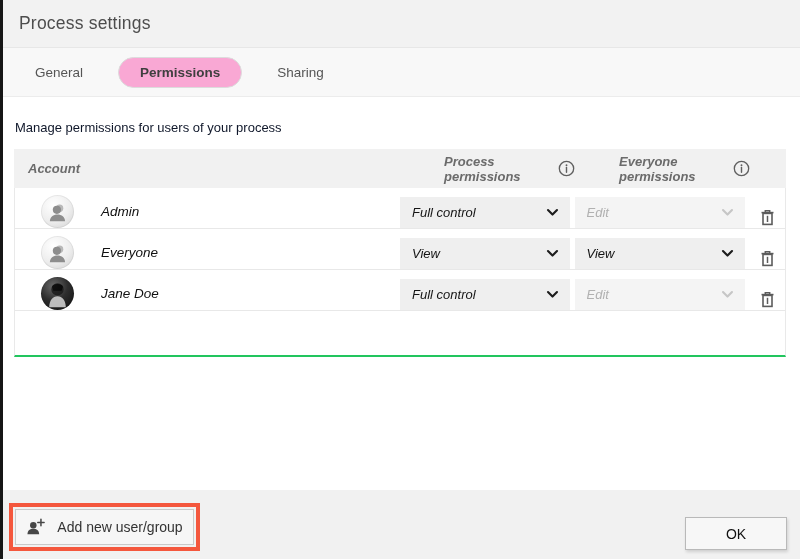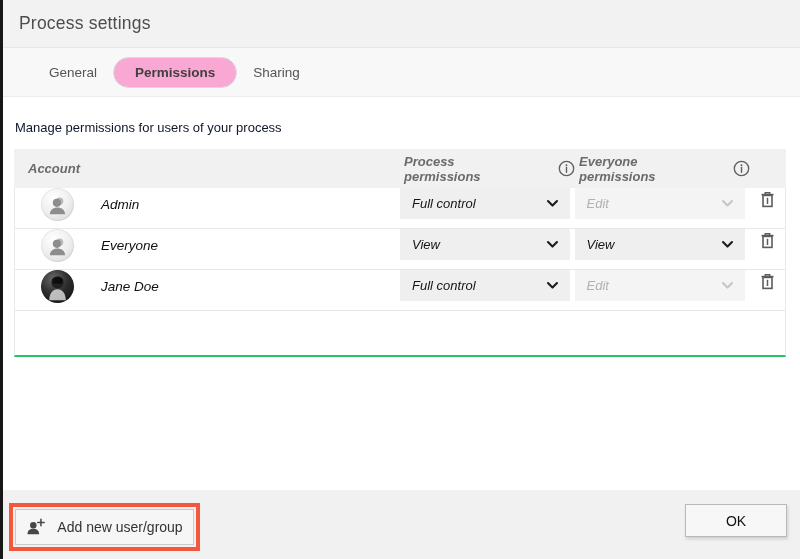--- a/index.html
+++ b/index.html
@@ -19,56 +19,56 @@
     overflow:hidden;
     display:flex;flex-direction:column;
   }
   .edge-strip{position:absolute;left:0;top:0;width:3px;height:559px;background:#161616;z-index:50;}
 
   
   .titlebar{height:48px;background:var(--header_bg);display:flex;align-items:center;padding-left:19px;border-bottom:1px solid #e7e7e7;flex:0 0 auto;}
   .titlebar h1{font-size:17.5px;font-weight:normal;color:#4d4d4d;letter-spacing:.2px;}
 
   
-  .tabbar{height:49px;background:var(--tabbar_bg);display:flex;align-items:center;padding-left:49px;column-gap:16px;border-bottom:1px solid #ececec;flex:0 0 auto;}
+  .tabbar{height:49px;background:var(--tabbar_bg);display:flex;align-items:center;padding-left:35px;column-gap:35px;border-bottom:1px solid #ececec;flex:0 0 auto;}
   .tab{font-size:13.5px;color:#555;cursor:pointer;padding:7px 0;}
   .tab.active{background:#f9a8d4;border:1px solid #dcdcdc;border-radius:17px;padding:7px 21px;font-weight:bold;color:#3f3f3f;}
 
   
   .content{flex:1 1 auto;padding:23px 14px 0 14px;background:#fff;}
   .subtitle{font-size:13px;color:#0f172a;padding-left:1px;}
 
   .table-wrap{margin-top:14px;height:208px;border-left:1px solid #e9e9e9;border-right:1px solid #e9e9e9;border-bottom:2px solid #22c55e;font-style:italic;}
   .thead{height:39px;background:var(--table_header_bg);display:flex;align-items:center;margin:0 -1px;}
   .thead .hlabel{font-size:13px;font-weight:bold;color:#6b6b6b;}
   .col-account{width:386px;display:flex;align-items:center;padding-left:14px;}
   .col-select{width:175px;display:flex;align-items:center;}
   .col-trash{width:36px;display:flex;align-items:center;justify-content:center;}
-  .hgroup{display:flex;align-items:center;gap:27px;padding-left:4px;}
+  .hgroup{display:flex;align-items:center;gap:27px;padding-left:4px;margin-left:40px;}
   .info-icon{width:17px;height:17px;display:inline-flex;flex:0 0 auto;}
 
-  .trow{height:41px;display:flex;align-items:flex-start;border-bottom:1px solid #e8e8e8;background:#fff;}
+  .trow{height:41px;display:flex;align-items:flex-end;border-bottom:1px solid #e8e8e8;background:#fff;}
   .avatar{width:33px;height:33px;border-radius:50%;margin-left:12px;flex:0 0 auto;
     background:radial-gradient(circle at 38% 30%,#ffffff 0%,#ededed 55%,#cfcfcf 100%);
     box-shadow:inset 0 0 0 1px rgba(0,0,0,0.06);
     display:flex;align-items:center;justify-content:center;overflow:hidden;}
   .avatar.photo{background:radial-gradient(circle at 38% 28%,#6a6a6a 0%,#2e2e2e 45%,#0c0c0c 100%);}
   .avatar.photo svg{opacity:.85;}
   .name{margin-left:27px;font-size:13.5px;color:#111;}
 
   .select{width:170px;height:31px;background:var(--select_bg);display:flex;align-items:center;justify-content:space-between;padding:0 11px 0 12px;font-size:13px;color:#141414;cursor:pointer;}
   .select .chev{flex:0 0 auto;}
   .select.disabled{background:#f4f4f4;color:#b1b1b1;cursor:default;}
   .trash-btn{background:none;border:none;width:22px;height:22px;display:flex;align-items:center;justify-content:center;cursor:pointer;padding:0;}
 
   
   .footer{flex:0 0 auto;height:69px;background:var(--footer_bg);position:relative;}
   .annotation{position:absolute;left:9px;top:13px;width:191px;height:48px;border:4px solid var(--annotation_red);display:flex;align-items:center;justify-content:center;background:transparent;}
   .add-btn{width:179px;height:36px;background:#f6f6f6;border:1px solid #c9c9c9;display:flex;align-items:center;justify-content:center;gap:11px;font-size:14px;color:#333;cursor:pointer;font-family:inherit;}
-  .ok-btn{position:absolute;right:13px;top:14px;width:102px;height:33px;background:#f7f7f7;border:1px solid #b9b9b9;box-shadow:1px 2px 3px rgba(0,0,0,.14);font-size:14px;color:#111;cursor:pointer;font-family:inherit;display:flex;align-items:center;justify-content:center;}
+  .ok-btn{position:absolute;right:13px;top:27px;width:102px;height:33px;background:#f7f7f7;border:1px solid #b9b9b9;box-shadow:1px 2px 3px rgba(0,0,0,.14);font-size:14px;color:#111;cursor:pointer;font-family:inherit;display:flex;align-items:center;justify-content:center;}
 </style>
 </head>
 <body>
 
 <div class="edge-strip"></div>
 
 <div class="titlebar">
   <h1>Process settings</h1>
 </div>
 

